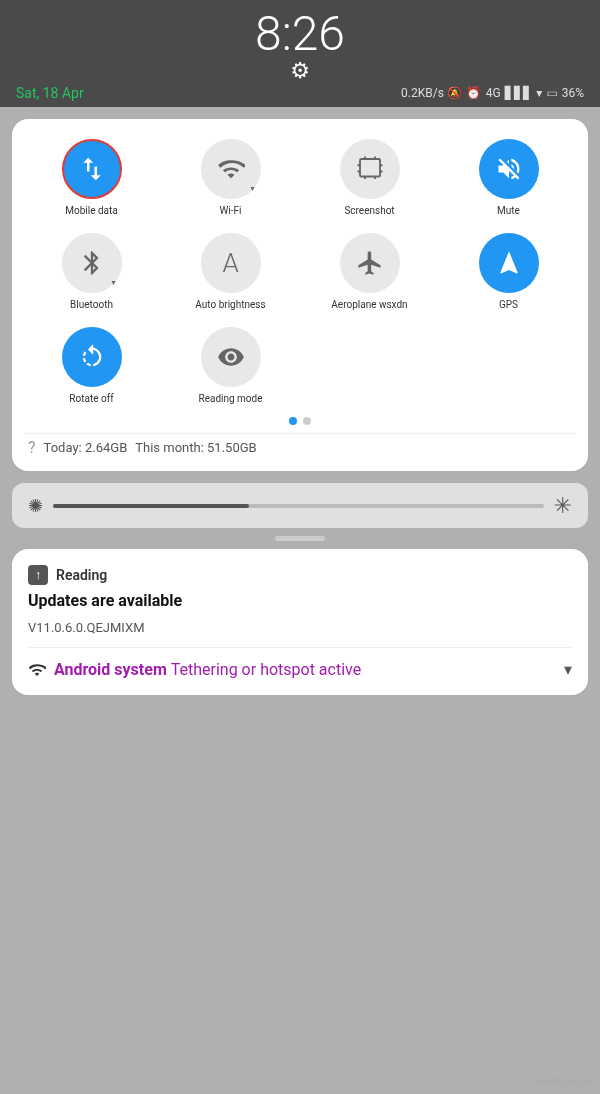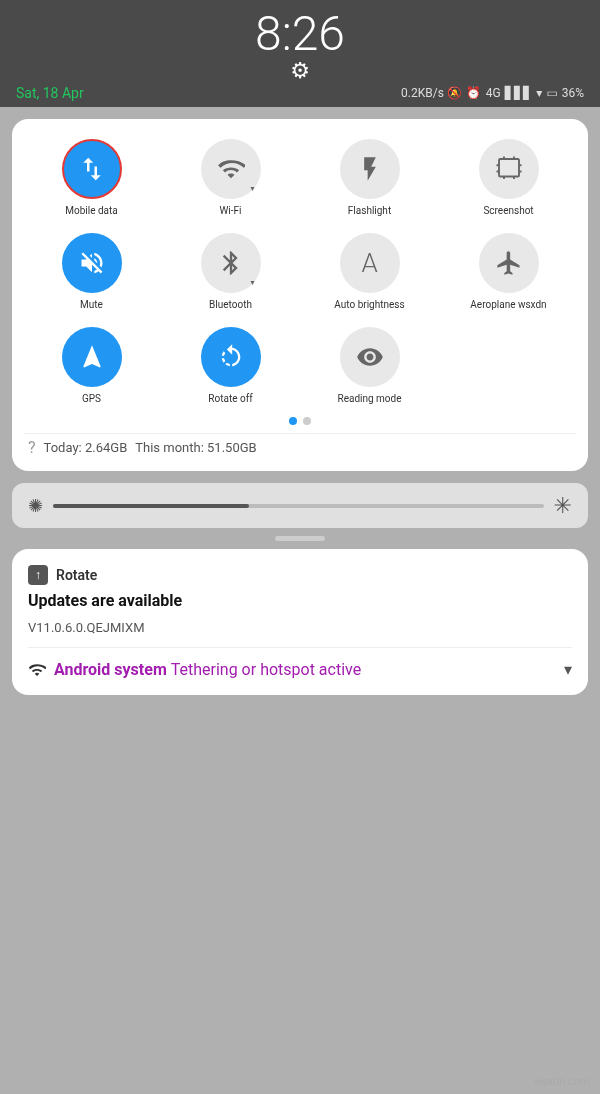--- a/index.html
+++ b/index.html
@@ -303,28 +303,20 @@
     <div class="tile">
       <div class="tile-circle">
         <svg width="28" height="28" viewBox="0 0 24 24" fill="#666">
           <path d="M1 9l2 2c5.523-5.523 14.477-5.523 20 0l2-2C18.954 2.954 5.046 2.954 1 9zm8 8l3 3 3-3c-1.657-1.657-4.343-1.657-6 0zm-4-4l2 2c2.761-2.761 7.239-2.761 10 0l2-2C15.144 9.856 8.856 9.856 5 13z"></path>
         </svg>
         <span style="position:absolute;bottom:6px;right:6px;font-size:8px;color:#666;">▾</span>
       </div>
       <span class="tile-label">Wi-Fi</span>
     </div>
 
-    <div class="tile">
-      <div class="tile-circle">
-        <svg width="28" height="28" viewBox="0 0 24 24" fill="#666">
-          <path d="M7 2v11h3v9l7-12h-4l4-8z"></path>
-        </svg>
-      </div>
-      <span class="tile-label">Flashlight</span>
-    </div>
 
     <div class="tile">
       <div class="tile-circle">
           <svg width="30" height="30" viewBox="0 0 24 24" fill="none" stroke="#666" stroke-width="1.5">
     <rect x="4" y="4" width="16" height="14" rx="1"></rect>
     <path d="M8 4v-2M16 4v-2M8 18v2M16 18v2"></path>
     <path d="M4 9h-2M4 14h-2M20 9h2M20 14h2"></path>
   </svg>
         </div>
       <span class="tile-label">Screenshot</span>
@@ -416,21 +408,21 @@
   <span class="brightness-icon-high">✳</span>
 </div>
 
 <div class="scroll-handle"></div>
 
 <div class="notification-card">
   <div class="notif-header">
     <div class="notif-app-icon">
       <span>↑</span>
     </div>
-    <span class="notif-app-name">Rotate</span>
+    <span class="notif-app-name">Reading</span>
   </div>
   <div class="notif-title">Updates are available</div>
   <div class="notif-body">V11.0.6.0.QEJMIXM</div>
 
   <div class="notif-divider"></div>
 
   <div class="notif-second">
     <span class="notif-wifi-icon">
       <svg width="18" height="18" viewBox="0 0 24 24" fill="#333">
         <path d="M1 9l2 2c5.523-5.523 14.477-5.523 20 0l2-2C18.954 2.954 5.046 2.954 1 9zm8 8l3 3 3-3c-1.657-1.657-4.343-1.657-6 0zm-4-4l2 2c2.761-2.761 7.239-2.761 10 0l2-2C15.144 9.856 8.856 9.856 5 13z"></path>

